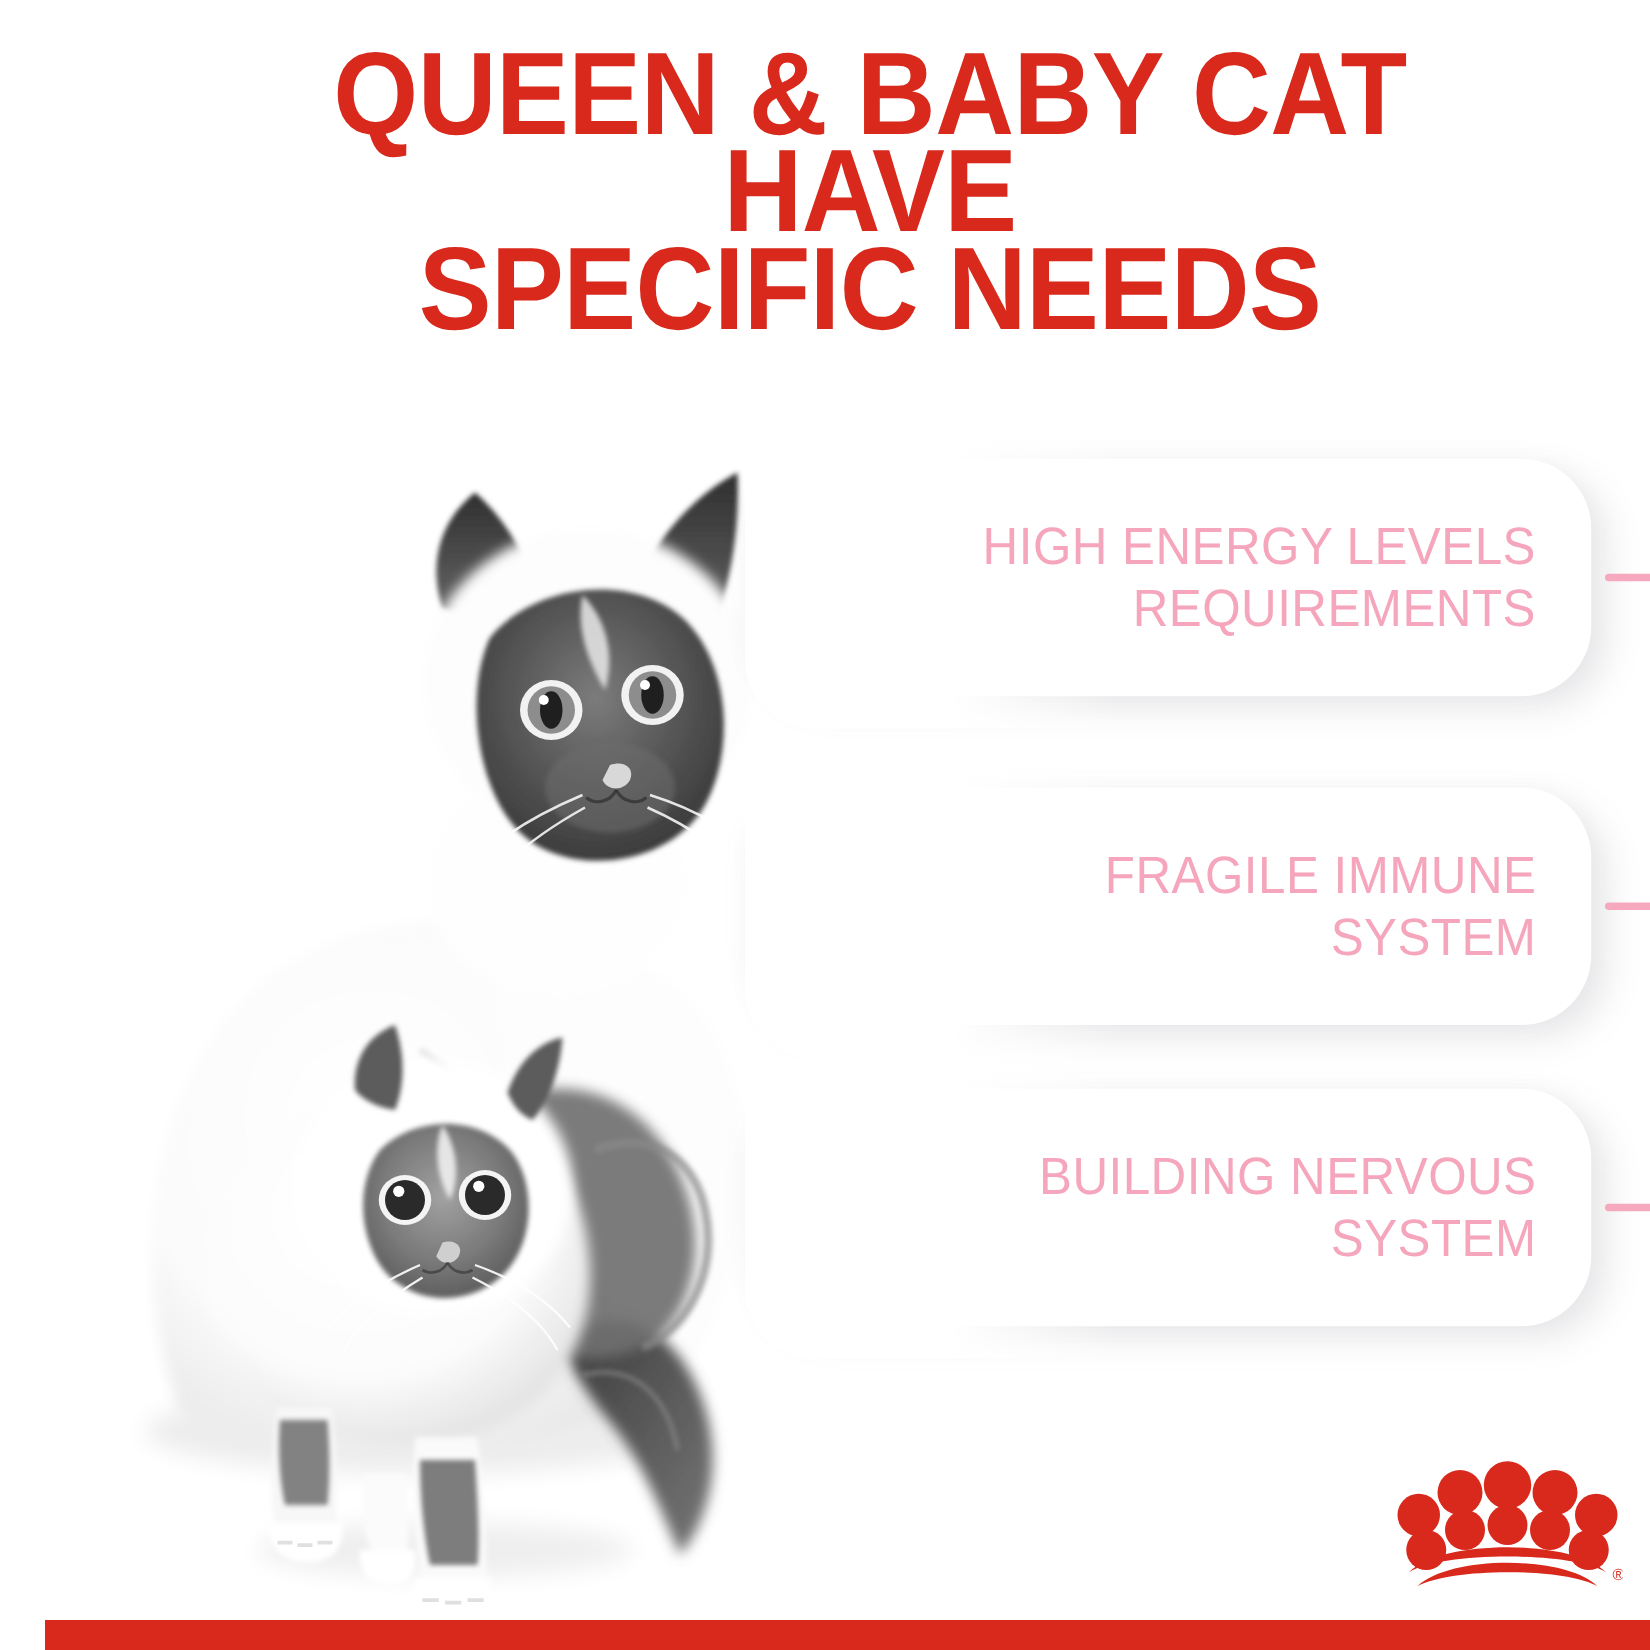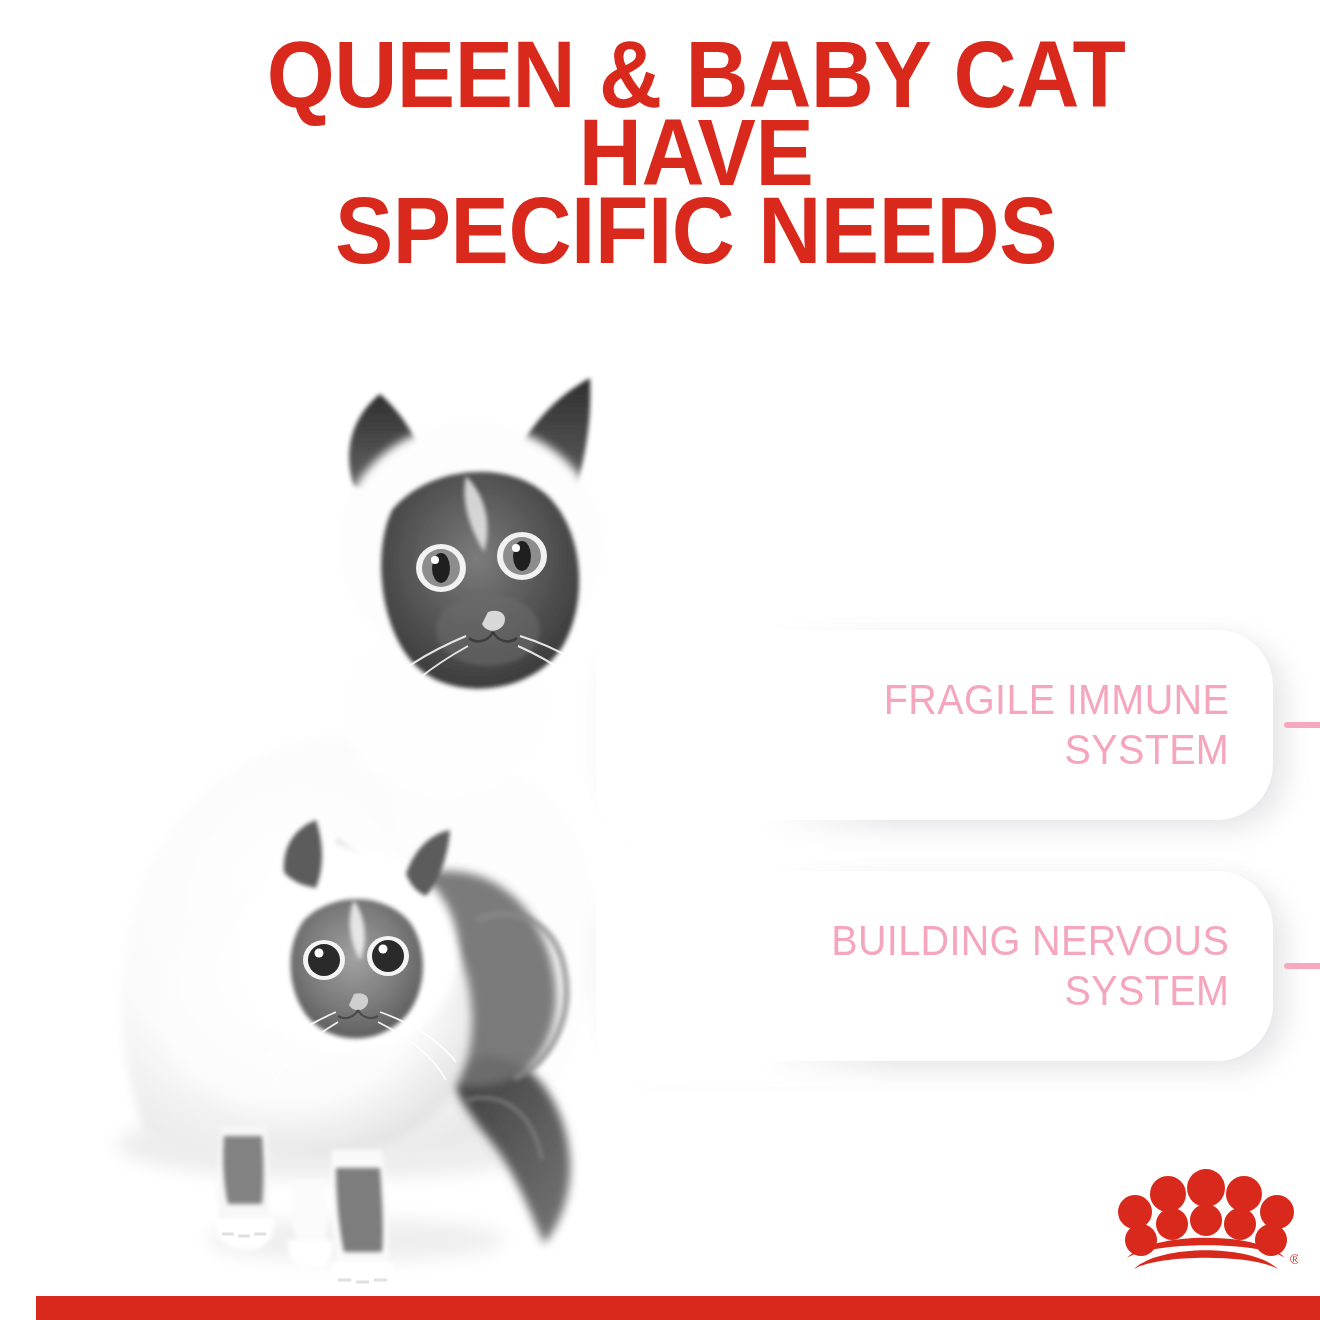--- a/index.html
+++ b/index.html
@@ -308,20 +308,26 @@
 
         <path d="M256 880 C 252 908, 256 930, 262 944 L 290 944
                  C 292 926, 290 902, 288 880 Z" fill="#fbfbfb" filter="url(#soft3)"></path>
         <path d="M252 940 C 250 958, 260 968, 276 968 C 292 968, 298 958, 296 940 Z" fill="#ffffff" filter="url(#soft3)"></path>
       </g>
     </svg>
   </div>
 
   <div class="callouts">
 
+    <div class="callout" id="callout-0">
+      <div class="callout-card"></div>
+      <div class="callout-text">HIGH ENERGY LEVELS
+REQUIREMENTS</div>
+      <div class="callout-line"></div>
+    </div>
 
     <div class="callout" id="callout-1">
       <div class="callout-card"></div>
       <div class="callout-text">FRAGILE IMMUNE
 SYSTEM</div>
       <div class="callout-line"></div>
     </div>
 
     <div class="callout" id="callout-2">
       <div class="callout-card"></div>

